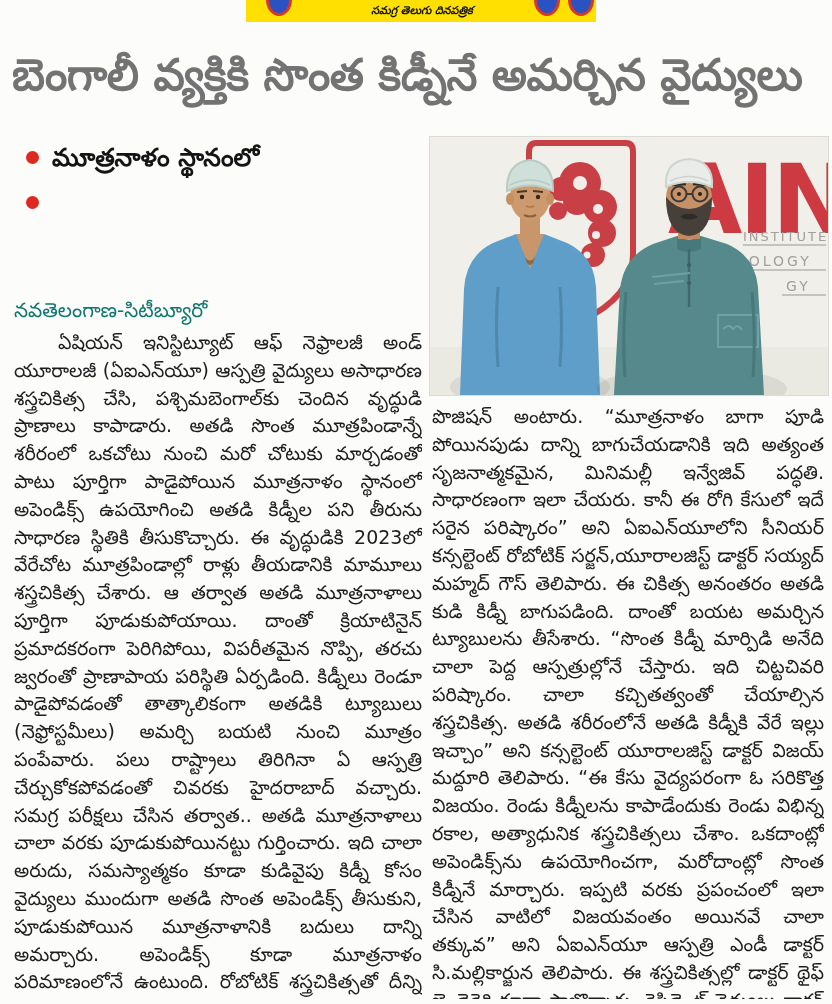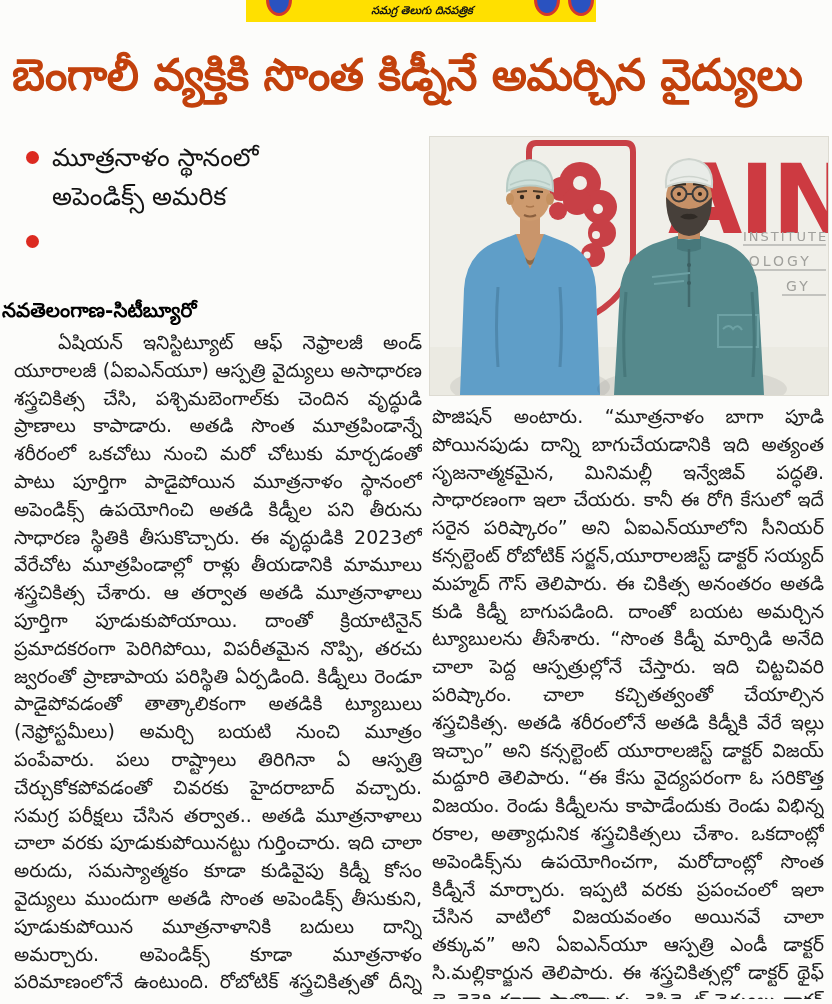--- a/index.html
+++ b/index.html
@@ -20,39 +20,39 @@
   .emblem.e1{left:20px;}
   .emblem.e2{left:288px;}
   .emblem.e3{left:322px;}
   .masthead .tagline{
     position:absolute;left:0;right:14px;top:3px;text-align:center;
     font-size:11px;line-height:16px;font-weight:bold;font-style:italic;color:#141414;padding-left:16px;
   }
   
   .headline{
     position:absolute;left:12px;top:42px;width:810px;margin:0;
-    font-size:44px;line-height:66px;font-weight:800;color:#c2410c;
+    font-size:44px;line-height:66px;font-weight:800;color:#737373;
     letter-spacing:-0.5px;white-space:nowrap;
   }
   
   .highlights{
     position:absolute;left:26px;top:138px;width:398px;margin:0;padding:0;list-style:none;
   }
   .hl-item{
     position:relative;padding-left:26px;margin-bottom:6px;
-    font-size:25px;line-height:39px;font-weight:400;color:#141414;
+    font-size:25px;line-height:39px;font-weight:700;color:#141414;
   }
   .hl-dot{
     position:absolute;left:0;top:13px;width:13px;height:13px;border-radius:50%;
     background:#dc2a20;
   }
   .hl-line{display:block;}
   .dateline{
-    position:absolute;left:2px;top:297px;width:400px;
-    font-size:20px;line-height:26px;font-weight:700;color:#000000;
+    position:absolute;left:14px;top:297px;width:400px;
+    font-size:20px;line-height:26px;font-weight:400;color:#0f766e;
   }
   .bodytext{
     position:absolute;font-size:19px;line-height:27.8px;color:#1d1d1d;
     text-align:justify;overflow:hidden;margin:0;
   }
   .body-left{left:14px;top:329px;width:408px;height:670px;text-indent:44px;}
   .body-right{left:432px;top:403px;width:392px;height:596px;}
   
   .photo{
     position:absolute;left:430px;top:137px;width:398px;height:258px;
@@ -71,21 +71,20 @@
     <span class="emblem e3"></span>
     <span class="tagline">సమగ్ర తెలుగు దినపత్రిక</span>
   </div>
 
   <h1 class="headline">బెంగాలీ వ్యక్తికి సొంత కిడ్నీనే అమర్చిన వైద్యులు</h1>
 
   <ul class="highlights">
     <li class="hl-item">
       <span class="hl-dot"></span>
       <span class="hl-line">మూత్రనాళం స్థానంలో</span>
-      <span class="hl-line">అపెండిక్స్ అమరిక</span>
     </li>
     <li class="hl-item">
       <span class="hl-dot"></span>
     </li>
   </ul>
 
   <div class="dateline">నవతెలంగాణ-సిటీబ్యూరో</div>
 
   <p class="bodytext body-left">ఏషియన్ ఇనిస్టిట్యూట్ ఆఫ్ నెఫ్రాలజీ అండ్ యూరాలజీ (ఏఐఎన్‌యూ) ఆస్పత్రి వైద్యులు అసాధారణ శస్త్రచికిత్స చేసి, పశ్చిమబెంగాల్‌కు చెందిన వృద్ధుడి ప్రాణాలు కాపాడారు. అతడి సొంత మూత్రపిండాన్నే శరీరంలో ఒకచోటు నుంచి మరో చోటుకు మార్చడంతో పాటు పూర్తిగా పాడైపోయిన మూత్రనాళం స్థానంలో అపెండిక్స్ ఉపయోగించి అతడి కిడ్నీల పని తీరును సాధారణ స్థితికి తీసుకొచ్చారు. ఈ వృద్ధుడికి 2023లో వేరేచోట మూత్రపిండాల్లో రాళ్లు తీయడానికి మామూలు శస్త్రచికిత్స చేశారు. ఆ తర్వాత అతడి మూత్రనాళాలు పూర్తిగా పూడుకుపోయాయి. దాంతో క్రియాటినైన్ ప్రమాదకరంగా పెరిగిపోయి, విపరీతమైన నొప్పి, తరచు జ్వరంతో ప్రాణాపాయ పరిస్థితి ఏర్పడింది. కిడ్నీలు రెండూ పాడైపోవడంతో తాత్కాలికంగా అతడికి ట్యూబులు (నెఫ్రోస్టమీలు) అమర్చి బయటి నుంచి మూత్రం పంపేవారు. పలు రాష్ట్రాలు తిరిగినా ఏ ఆస్పత్రి చేర్చుకోకపోవడంతో చివరకు హైదరాబాద్ వచ్చారు. సమగ్ర పరీక్షలు చేసిన తర్వాత.. అతడి మూత్రనాళాలు చాలా వరకు పూడుకుపోయినట్టు గుర్తించారు. ఇది చాలా అరుదు, సమస్యాత్మకం కూడా కుడివైపు కిడ్నీ కోసం వైద్యులు ముందుగా అతడి సొంత అపెండిక్స్ తీసుకుని, పూడుకుపోయిన మూత్రనాళానికి బదులు దాన్ని అమర్చారు. అపెండిక్స్ కూడా మూత్రనాళం పరిమాణంలోనే ఉంటుంది. రోబోటిక్ శస్త్రచికిత్సతో దీన్ని మార్చారు. ఇది చాలా అరుదుగా చేసే చికిత్స. దీన్ని అపెండిక్స్ ఇంటర్</p>
   <p class="bodytext body-right">పొజిషన్ అంటారు. “మూత్రనాళం బాగా పూడి పోయినపుడు దాన్ని బాగుచేయడానికి ఇది అత్యంత సృజనాత్మకమైన, మినిమల్లీ ఇన్వేజివ్ పద్ధతి. సాధారణంగా ఇలా చేయరు. కానీ ఈ రోగి కేసులో ఇదే సరైన పరిష్కారం” అని ఏఐఎన్‌యూలోని సీనియర్ కన్సల్టెంట్ రోబోటిక్ సర్జన్,యూరాలజిస్ట్ డాక్టర్ సయ్యద్ మహ్మద్ గౌస్ తెలిపారు. ఈ చికిత్స అనంతరం అతడి కుడి కిడ్నీ బాగుపడింది. దాంతో బయట అమర్చిన ట్యూబులను తీసేశారు. “సొంత కిడ్నీ మార్పిడి అనేది చాలా పెద్ద ఆస్పత్రుల్లోనే చేస్తారు. ఇది చిట్టచివరి పరిష్కారం. చాలా కచ్చితత్వంతో చేయాల్సిన శస్త్రచికిత్స. అతడి శరీరంలోనే అతడి కిడ్నీకి వేరే ఇల్లు ఇచ్చాం” అని కన్సల్టెంట్ యూరాలజిస్ట్ డాక్టర్ విజయ్ మద్దూరి తెలిపారు. “ఈ కేసు వైద్యపరంగా ఓ సరికొత్త విజయం. రెండు కిడ్నీలను కాపాడేందుకు రెండు విభిన్న రకాల, అత్యాధునిక శస్త్రచికిత్సలు చేశాం. ఒకదాంట్లో అపెండిక్స్‌ను ఉపయోగించగా, మరోదాంట్లో సొంత కిడ్నీనే మార్చారు. ఇప్పటి వరకు ప్రపంచంలో ఇలా చేసిన వాటిలో విజయవంతం అయినవే చాలా తక్కువ” అని ఏఐఎన్‌యూ ఆస్పత్రి ఎండీ డాక్టర్ సి.మల్లికార్జున తెలిపారు. ఈ శస్త్రచికిత్సల్లో డాక్టర్ థైఫ్ బెండెగెరి కూడా పాల్గొన్నారు. రెసిడెంట్ వైద్యులు డాక్టర్ కార్తీక్, డాక్టర్ ఆసిత్ సాయపడ్డారు.</p>

